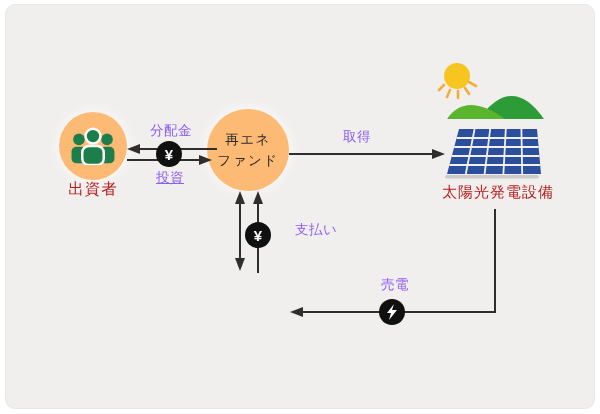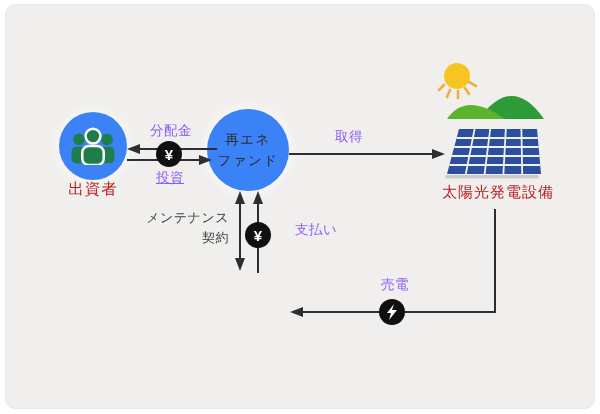--- a/index.html
+++ b/index.html
@@ -8,21 +8,21 @@
     font-family:"Liberation Sans","DejaVu Sans",sans-serif;
     -webkit-font-smoothing:antialiased;
   }
   .card{
     position:absolute;left:5px;top:4px;right:5px;bottom:5px;
     background:#F0EFED;border:1px solid #E9E8E6;border-radius:10px;
     overflow:hidden;
   }
   .stage{position:absolute;left:-5px;top:-4px;width:600px;height:414px;}
   .node-circle{
-    position:absolute;background:#3b82f6;border-radius:50%;
+    position:absolute;background:#fdba74;border-radius:50%;
     box-shadow:0 0 14px rgba(255,255,255,.9);
     display:flex;align-items:center;justify-content:center;
   }
   .lbl{
     position:absolute;color:#8b5cf6;font-size:13.5px;letter-spacing:.5px;
     white-space:nowrap;transform:translate(-50%,-50%);
   }
   .lbl.big{font-size:15.5px;font-weight:500;color:#b91c1c;letter-spacing:1px;font-family:Liberation Serif, serif;}
   .fund-text{
     text-align:center;font-size:13.5px;color:#2B2B2B;font-weight:500;
@@ -121,25 +121,21 @@
       <line x1="33.2" y1="90" x2="117.6" y2="90"></line>
       <line x1="30.8" y1="99" x2="118.4" y2="99"></line>
       <line x1="28.4" y1="108" x2="119.2" y2="108"></line>
     </g>
   </svg>
   <div class="lbl big" style="left:497px;top:191px;font-size:15px;">太陽光発電設備</div>
 
 
   <div class="lbl" style="left:170px;top:130px;">分配金</div>
   <div class="lbl" style="left:169px;top:177px;text-decoration:underline;">投資</div>
-  <div class="lbl" style="left:348px;top:136px;font-family:Liberation Serif, serif;">取得</div>
-  <div class="maint-lbl" style="right:372px;top:207px;">
-    <div>メンテナンス</div>
-    <div>契約</div>
-  </div>
+  <div class="lbl" style="left:356px;top:136px;font-family:Liberation Serif, serif;">取得</div>
   <div class="lbl" style="left:294px;top:229px;transform:translate(0,-50%);">支払い</div>
   <div class="lbl" style="left:394px;top:284px;text-align:right;">売電</div>
 
   <div class="badge" style="left:168px;top:153px;">
     <span class="yen">¥</span>
   </div>
   <div class="badge" style="left:257px;top:234px;">
     <span class="yen">¥</span>
   </div>
   <div class="badge" style="left:391px;top:311px;">

